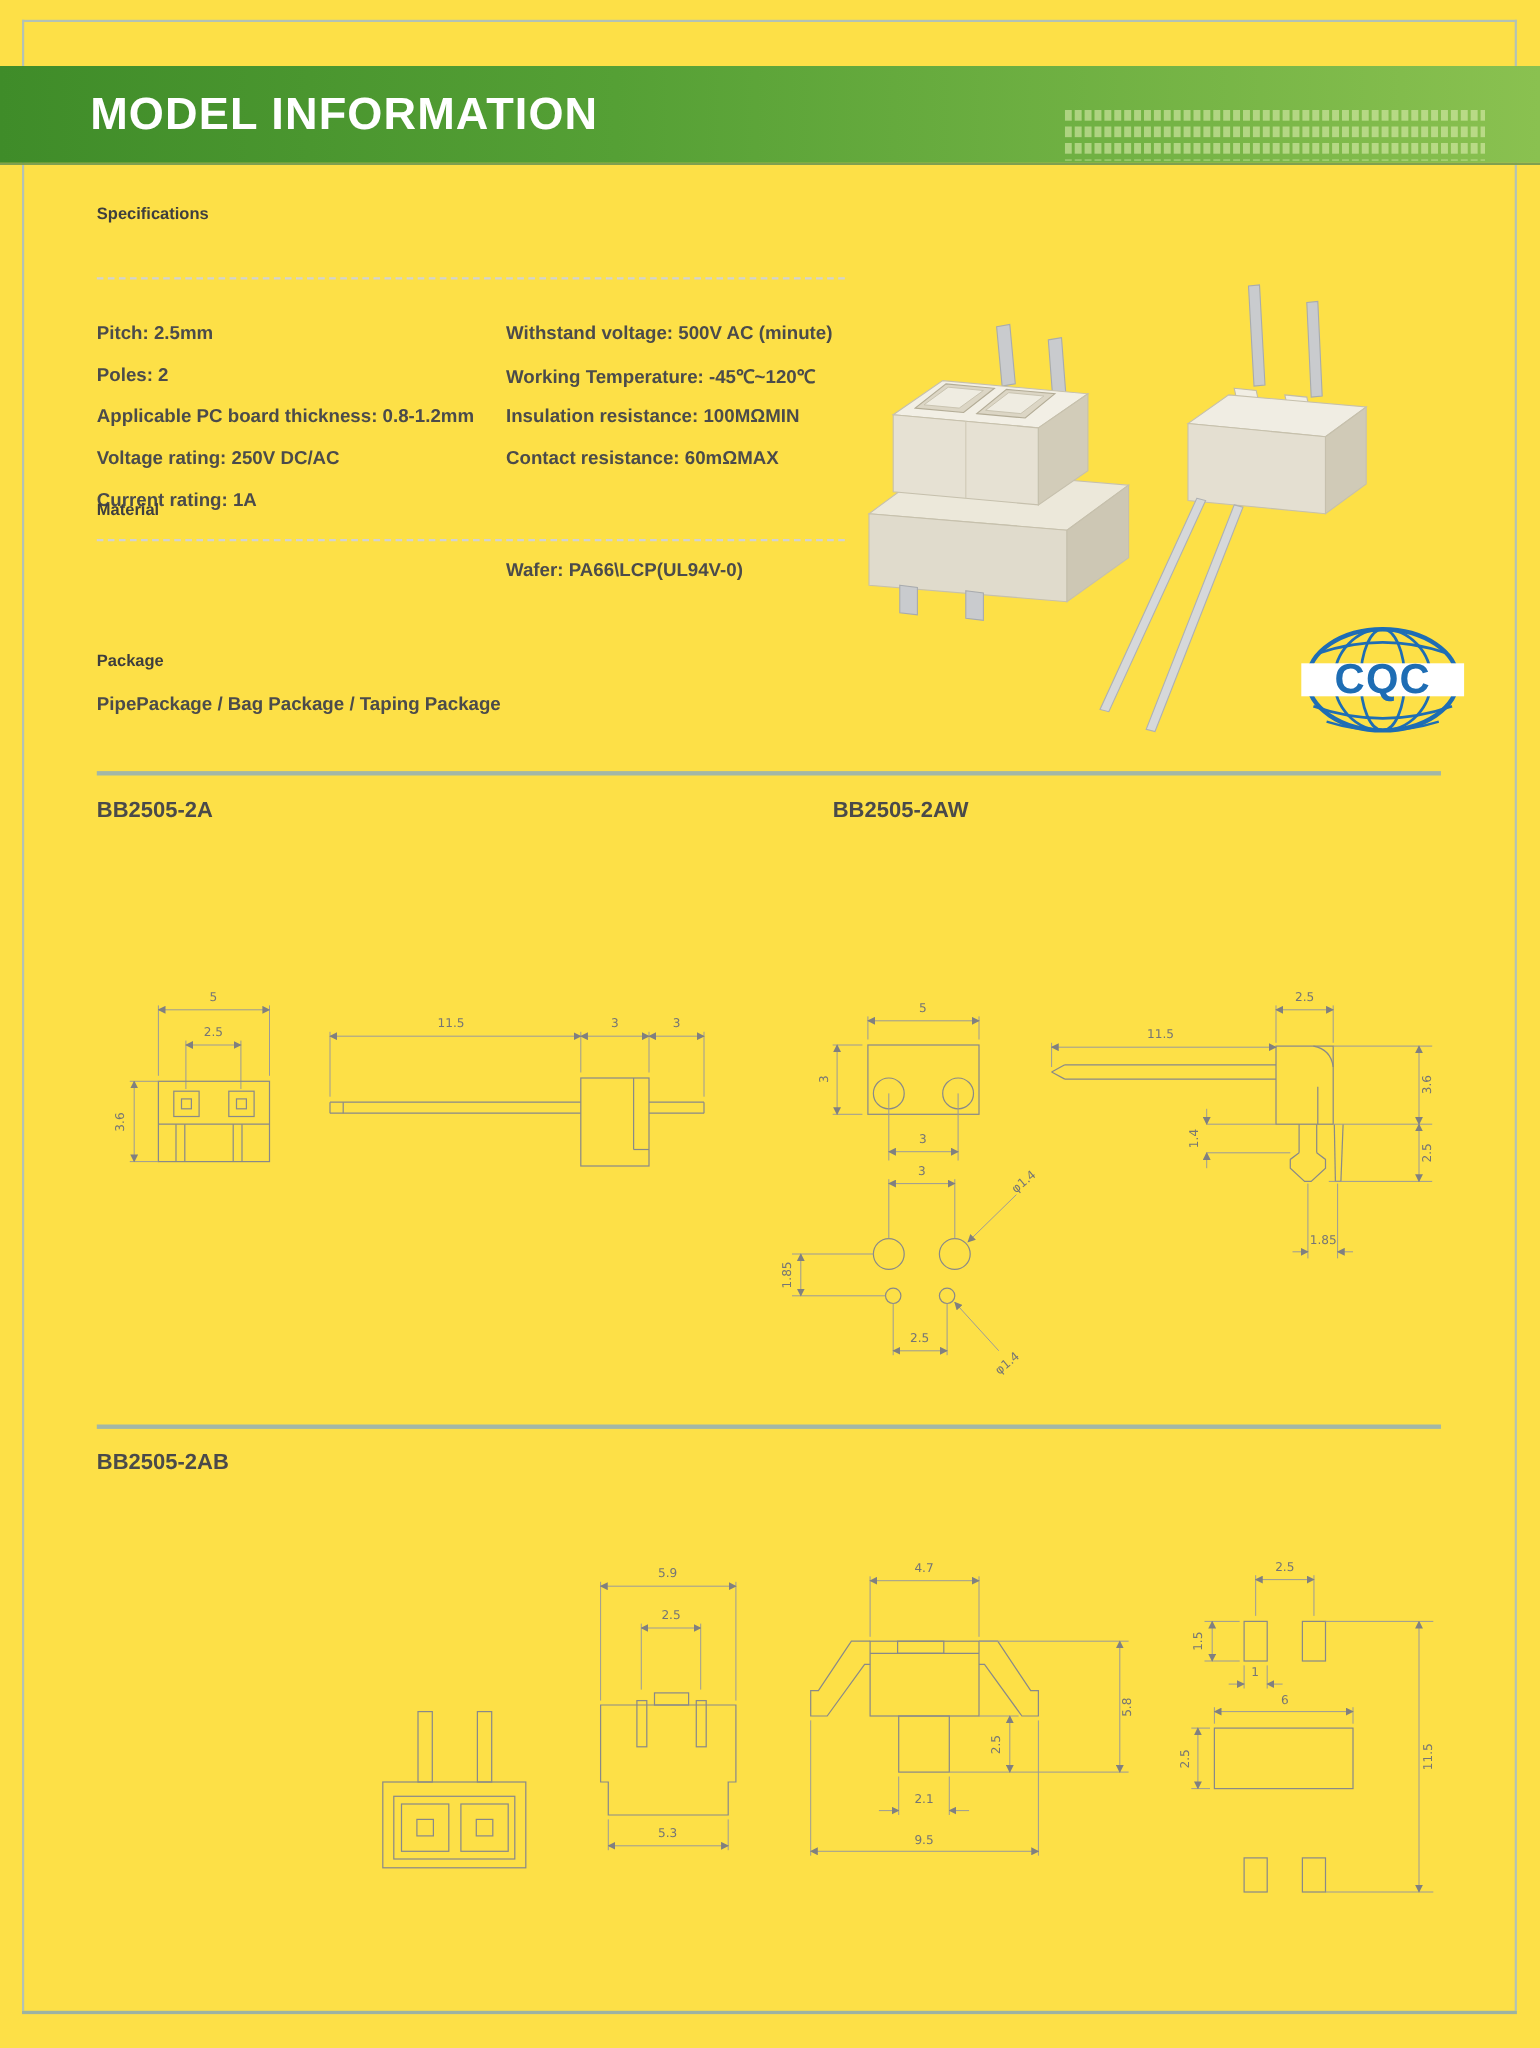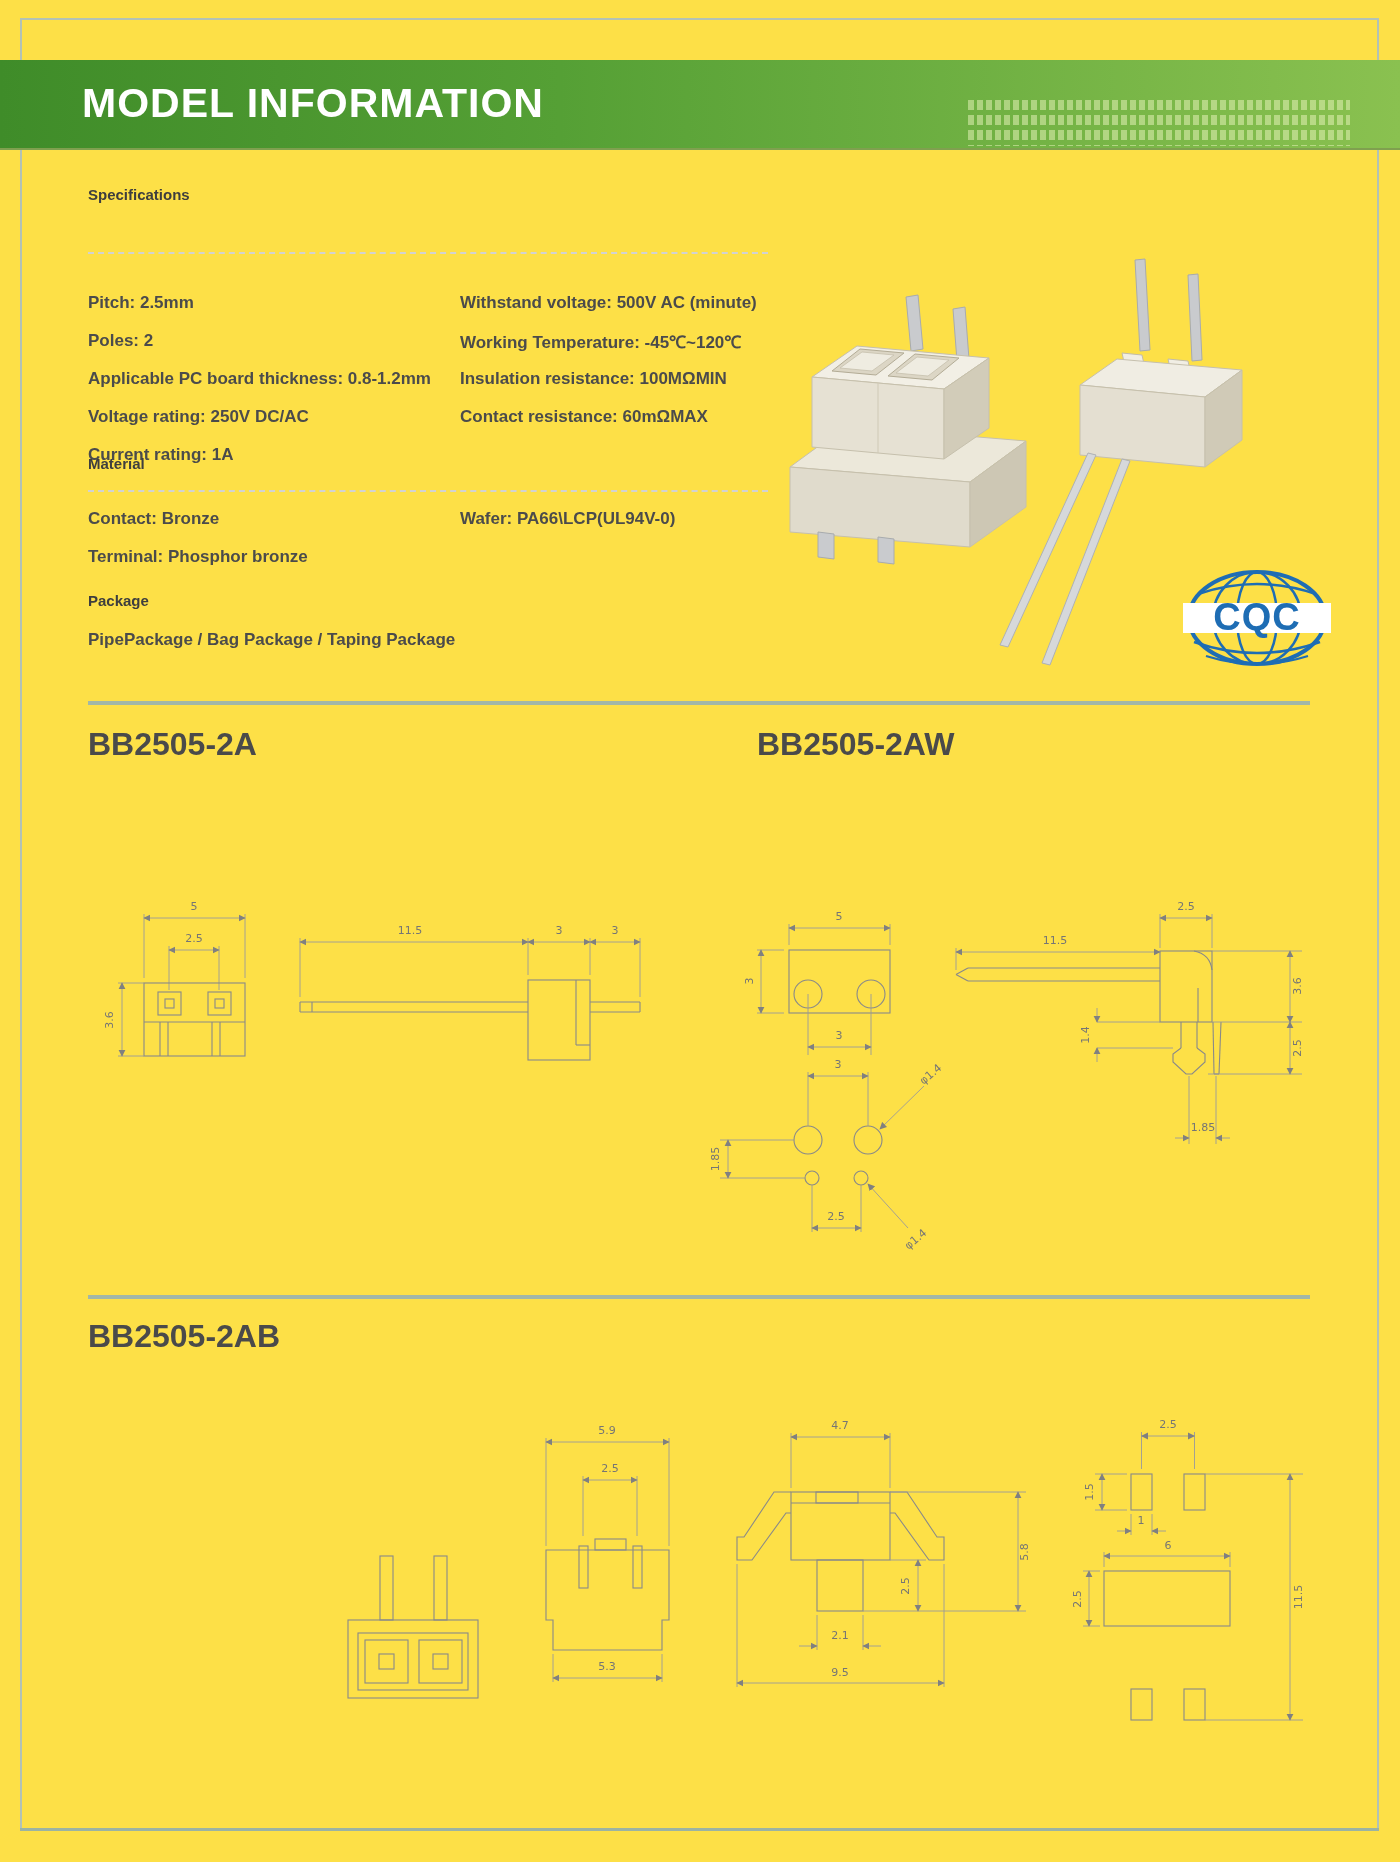--- a/index.html
+++ b/index.html
@@ -8,21 +8,21 @@
   .frame{position:absolute;background:#b3c2b6}
   .band{position:absolute;left:0;top:60px;width:1400px;height:88px;
         background:linear-gradient(90deg,#3f8c29 0%,#55a035 40%,#8ac150 100%);
         border-bottom:2px solid #7fa04f}
   .band-title{position:absolute;left:82px;top:0;height:86px;line-height:86px;color:#ffffff;
         font-size:41px;font-weight:700;letter-spacing:1px;white-space:nowrap}
   .dots{position:absolute;right:50px;top:40px;width:382px;height:46px;
         background:conic-gradient(from 0deg at 6px 10px, transparent 0deg 270deg, rgba(235,245,190,.5) 270deg 360deg);
         background-size:9px 15px}
   .sec-title{position:absolute;left:88px;font-size:15px;font-weight:700;color:#3e3e3e;white-space:nowrap}
-  .model-title{position:absolute;font-size:32px;font-weight:700;color:#4a4a4a;white-space:nowrap}
+  .model-title{position:absolute;font-size:20px;font-weight:700;color:#4a4a4a;white-space:nowrap}
   .dash{position:absolute;left:88px;width:680px;height:0;border-top:2px dashed #d2d2d2}
   .col{position:absolute}
   .srow{font-size:17px;font-weight:700;color:#4b4b4b;height:38px;display:flex;align-items:center;white-space:nowrap}
   .sub{position:absolute;font-size:17px;font-weight:700;color:#4b4b4b;white-space:nowrap}
   .hr{position:absolute;background:#a2b7a7}
   svg.draw{position:absolute;overflow:visible}
   .ol{stroke:#898989;stroke-width:1.1;fill:none}
   .dl{stroke:#9a9a9a;stroke-width:0.9;fill:none}
   .dt{fill:#757575;font-size:11px;font-family:"DejaVu Sans",sans-serif;text-anchor:middle}
 </style>
@@ -60,24 +60,20 @@
   </div>
   <div class="col" style="left:460px;top:284px">
     <div class="srow">Withstand voltage: 500V AC (minute)</div>
     <div class="srow">Working Temperature: -45℃~120℃</div>
     <div class="srow">Insulation resistance: 100MΩMIN</div>
     <div class="srow">Contact resistance: 60mΩMAX</div>
   </div>
 
   <div class="sec-title" style="top:455px">Material</div>
   <div class="dash" style="top:490px"></div>
-  <div class="col" style="left:88px;top:500px">
-    <div class="srow">Contact: Bronze</div>
-    <div class="srow">Terminal: Phosphor bronze</div>
-  </div>
   <div class="col" style="left:460px;top:500px">
     <div class="srow">Wafer: PA66\LCP(UL94V-0)</div>
   </div>
 
   <div class="sec-title" style="top:592px">Package</div>
   <div class="sub" style="left:88px;top:630px">PipePackage / Bag Package / Taping Package</div>
 
   <svg class="draw" style="left:690px;top:235px" width="570" height="460" viewBox="0 0 570 460">
 
     <polygon points="100,232 280,247 336,206 156,191" fill="#ece8da" stroke="#c6c0ad" stroke-width="1"></polygon>

